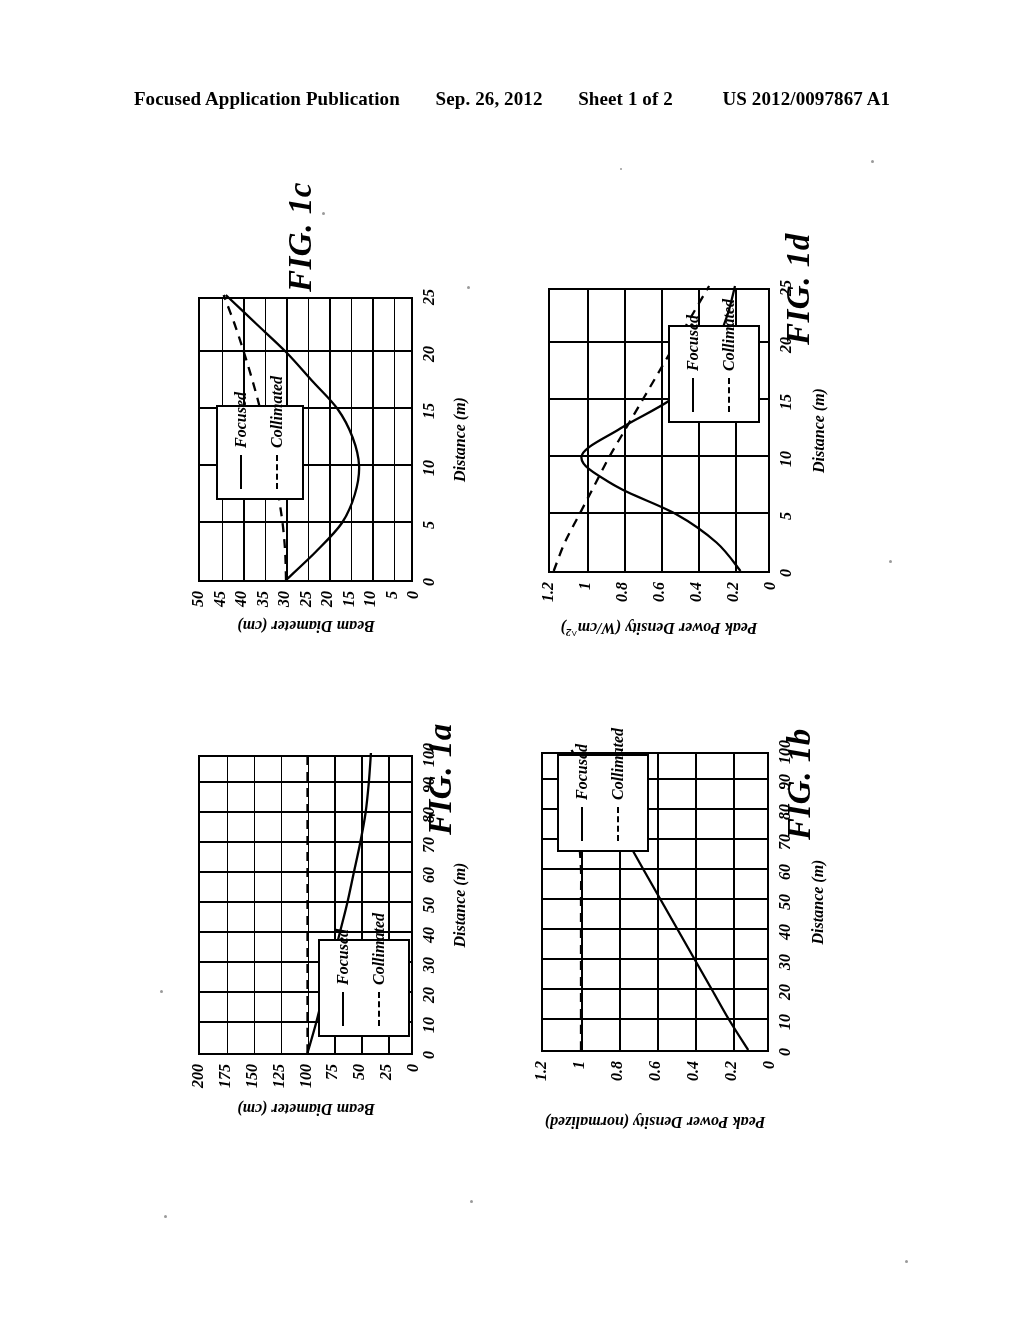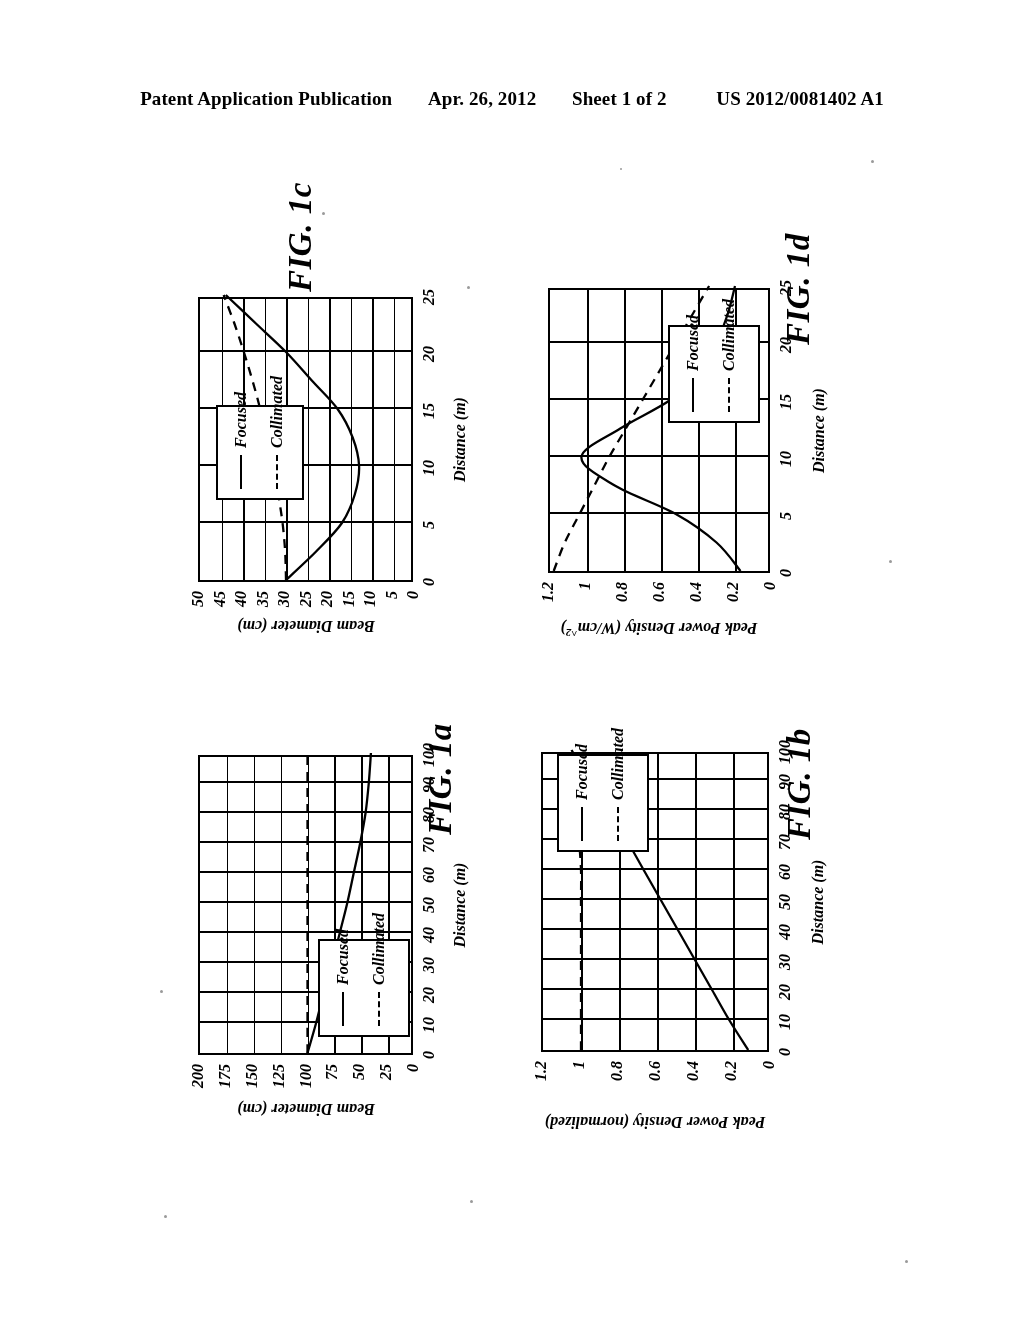--- a/index.html
+++ b/index.html
@@ -52,27 +52,27 @@
   svg.curves{position:absolute;left:0;top:0;overflow:visible;}
   .c-solid{fill:none;stroke:#000;stroke-width:2.3;}
   .c-dash{fill:none;stroke:#000;stroke-width:2.3;stroke-dasharray:9 7;}
 
   .speck{position:absolute;background:#9a9a9a;border-radius:50%;}
 </style>
 </head>
 <body>
 
 <div id="pub-header">
-  <span>Patent Application Publication</span>
+  <span>Focused Application Publication</span>
   <span class="hdr-gap1"></span>
-  <span>Apr. 26, 2012</span>
+  <span>Sep. 26, 2012</span>
   <span class="hdr-gap1"></span>
   <span>Sheet 1 of 2</span>
   <span class="hdr-gap2"></span>
-  <span>US 2012/0081402 A1</span>
+  <span>US 2012/0097867 A1</span>
 </div>
 
 <div class="figblock" id="block-1c" style="left:190px;top:640px;">
   <div class="rot">
     <div class="figure" id="fig1c" style="width:380px;height:260px;">
         <div class="plot" style="left: 58px; top: 8px; width: 285px; height: 215px;">
           <div class="gline gv" style="left: 57px;"></div>
           <div class="gline gv" style="left: 114px;"></div>
           <div class="gline gv" style="left: 171px;"></div>
           <div class="gline gv" style="left: 228px;"></div>

